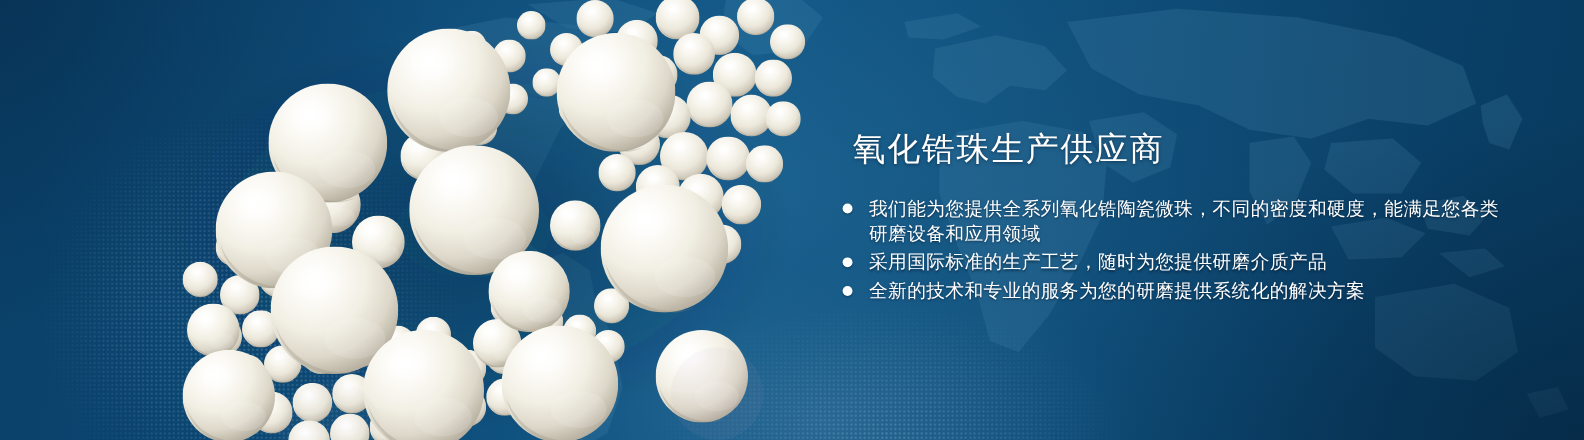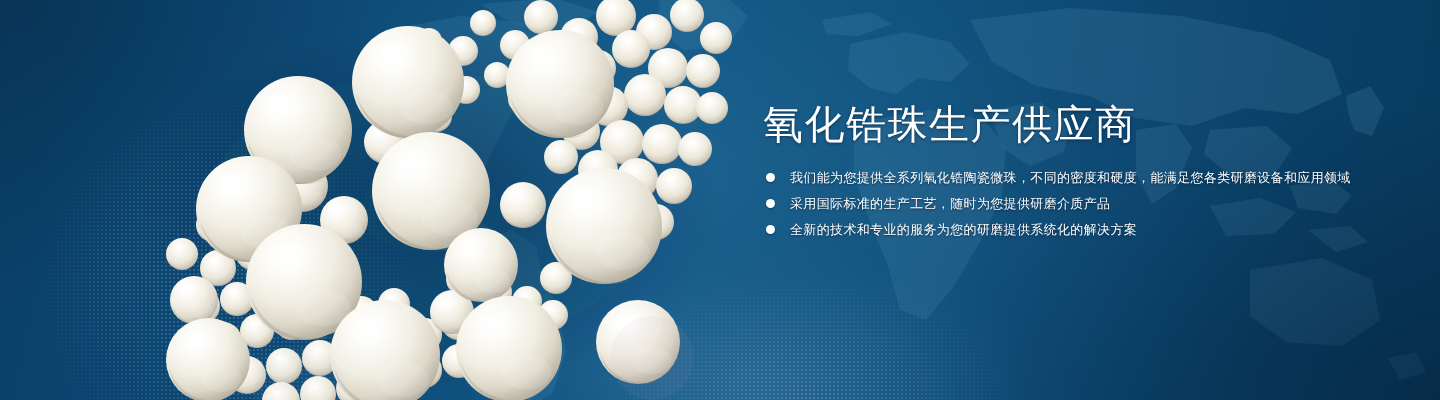--- a/index.html
+++ b/index.html
@@ -80,40 +80,40 @@
   .beads svg { display: block; width: 760px; height: 400px; }
 
   
   .copy {
     position: absolute;
     left: 763px;
     top: 104px;
     width: 600px;
   }
   .headline {
-    margin: 0;
+    margin: 12px;
     color: #ffffff;
-    font-size: 40px;
+    font-size: 30px;
     font-weight: 400;
     letter-spacing: 1.5px;
     line-height: 40px;
     text-shadow: 0 1px 3px rgba(0,20,40,0.55);
     white-space: nowrap;
   }
   .bullets {
     list-style: none;
     margin: 22px 0 0 0;
     padding: 0;
   }
   .bullet {
     position: relative;
     padding-left: 27px;
     margin-bottom: 3px;
     color: #ffffff;
-    font-size: 13px;
+    font-size: 17px;
     line-height: 23px;
     letter-spacing: 0.35px;
     text-shadow: 0 1px 2px rgba(0,18,38,0.6);
   }
   .bullet-dot {
     position: absolute;
     left: 3px;
     top: 7px;
     width: 9px;
     height: 9px;

